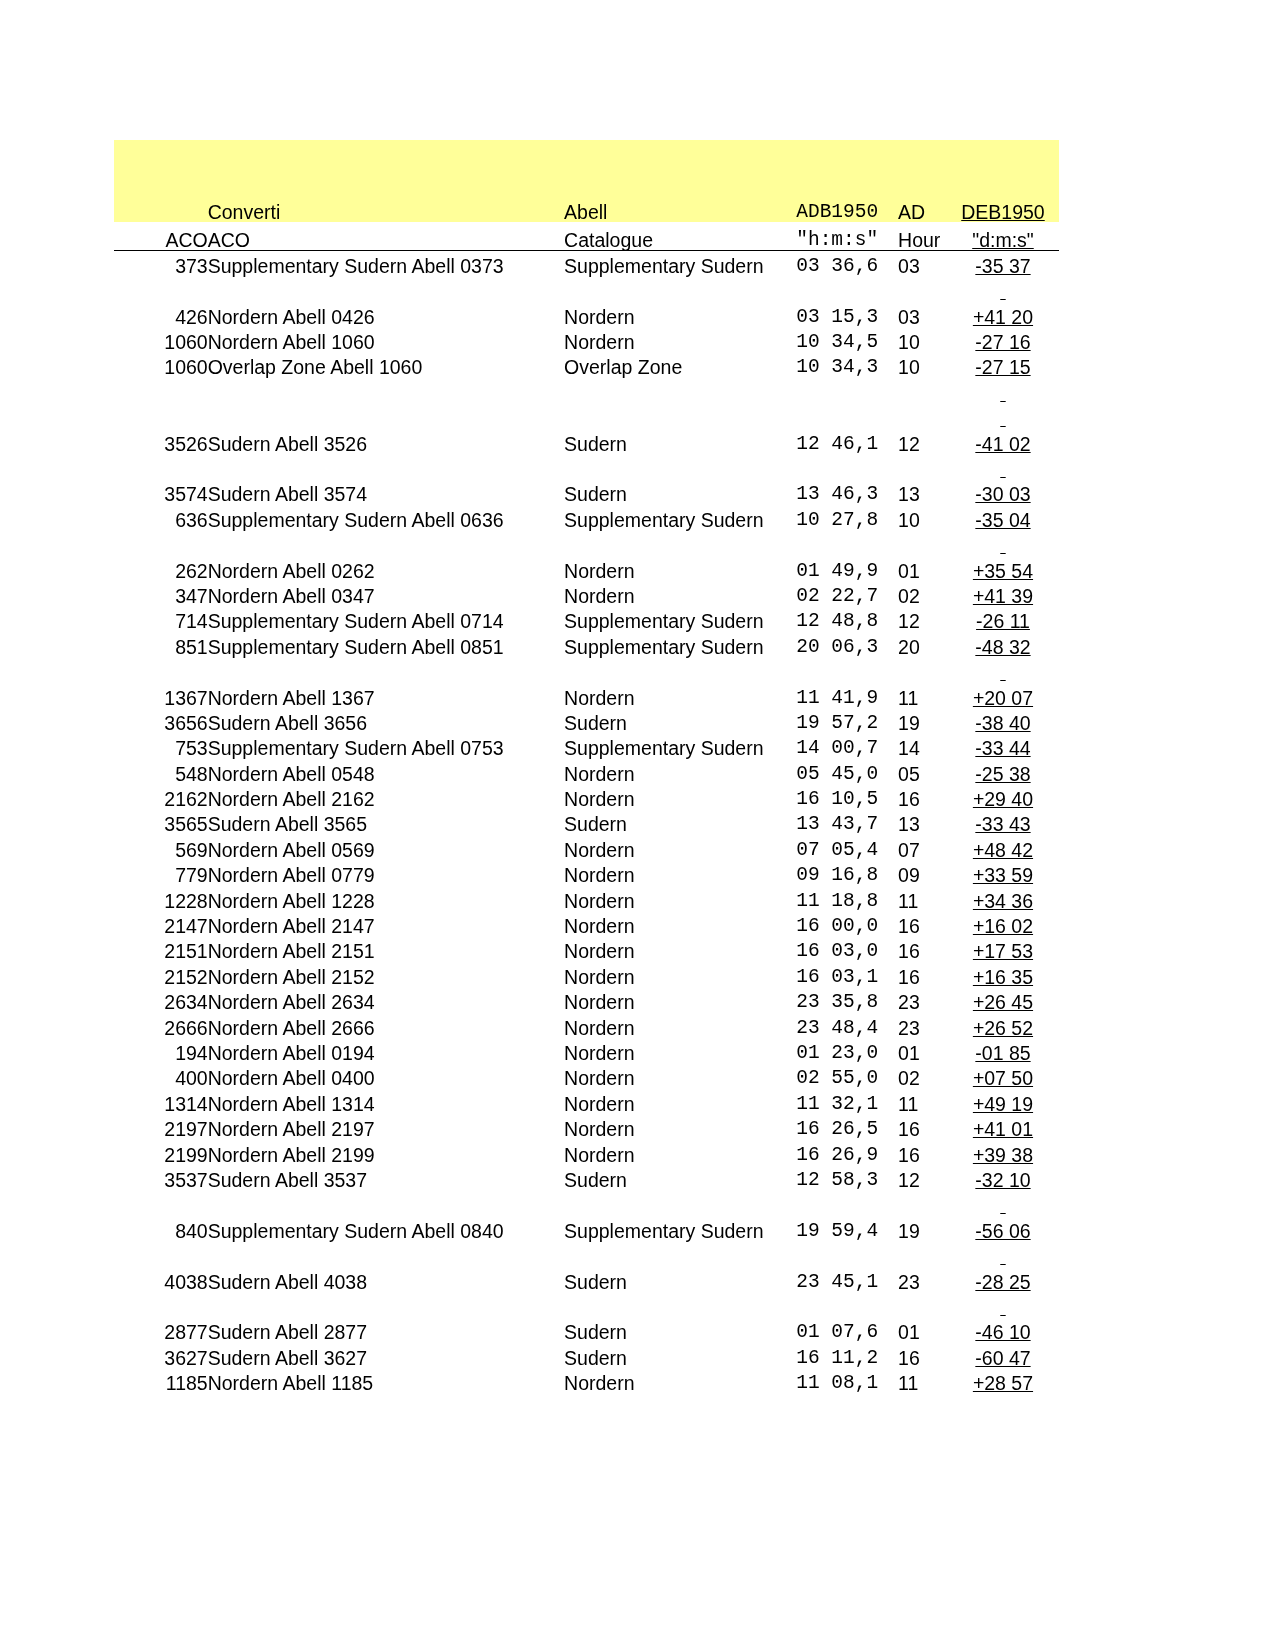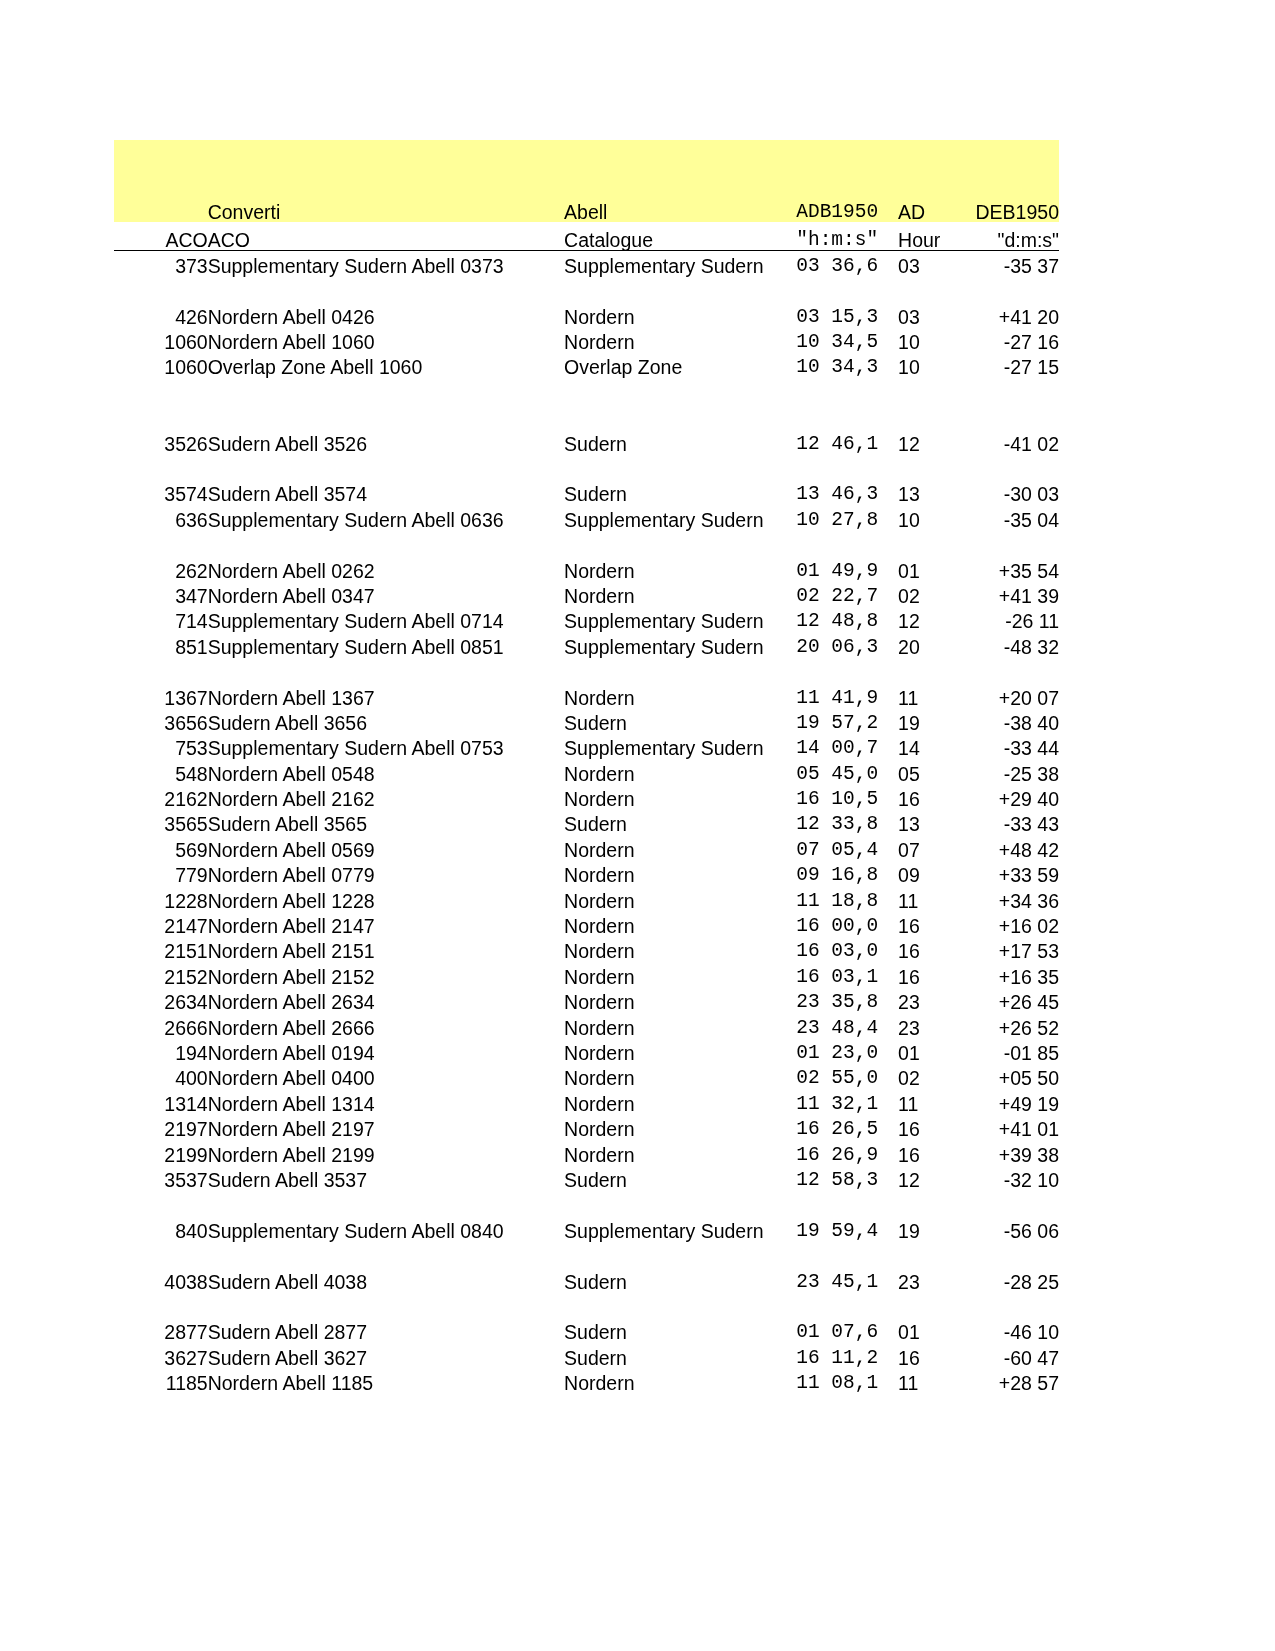--- a/index.html
+++ b/index.html
@@ -50,21 +50,21 @@
     vertical-align: bottom;
     white-space: nowrap;
   }
 
   
   .c-aco     { width: 92px;  text-align: right; padding-right: 8px; }
   .c-conv    { width: 350px; text-align: left;  padding-left: 6px; }
   .c-abell   { width: 228px; text-align: left;  padding-left: 0px; }
   .c-adb     { width: 100px; text-align: left;  padding-left: 0px; font-family: Liberation Mono, monospace; }
   .c-ad      { width: 48px;  text-align: left;  padding-left: 0px; }
-  .c-deb     { width: 110px; text-align: right;  padding-left: 0px; }
+  .c-deb     { width: 110px; text-align: center;  padding-left: 0px; text-decoration: underline; }
 
   tr.spacer-row td { height: 48px; }
   tr.head1 td { height: 34px; }
   tr.head2 td { height: 28px; }
   tr.data td  { height: 25.4px; }
   tr.gap td   { height: 25.4px; }
 
   tr.head2 td { border-bottom: 1.6px solid #000000; }
 </style>
 </head>
@@ -274,21 +274,21 @@
           <td class="c-conv">Nordern Abell 2162</td>
           <td class="c-abell">Nordern</td>
           <td class="c-adb">16 10,5</td>
           <td class="c-ad">16</td>
           <td class="c-deb">+29 40</td>
         </tr>
         <tr class="data">
           <td class="c-aco">3565</td>
           <td class="c-conv">Sudern Abell 3565</td>
           <td class="c-abell">Sudern</td>
-          <td class="c-adb">12 33,8</td>
+          <td class="c-adb">13 43,7</td>
           <td class="c-ad">13</td>
           <td class="c-deb">-33 43</td>
         </tr>
         <tr class="data">
           <td class="c-aco">569</td>
           <td class="c-conv">Nordern Abell 0569</td>
           <td class="c-abell">Nordern</td>
           <td class="c-adb">07 05,4</td>
           <td class="c-ad">07</td>
           <td class="c-deb">+48 42</td>
@@ -356,21 +356,21 @@
           <td class="c-adb">01 23,0</td>
           <td class="c-ad">01</td>
           <td class="c-deb">-01 85</td>
         </tr>
         <tr class="data">
           <td class="c-aco">400</td>
           <td class="c-conv">Nordern Abell 0400</td>
           <td class="c-abell">Nordern</td>
           <td class="c-adb">02 55,0</td>
           <td class="c-ad">02</td>
-          <td class="c-deb">+05 50</td>
+          <td class="c-deb">+07 50</td>
         </tr>
         <tr class="data">
           <td class="c-aco">1314</td>
           <td class="c-conv">Nordern Abell 1314</td>
           <td class="c-abell">Nordern</td>
           <td class="c-adb">11 32,1</td>
           <td class="c-ad">11</td>
           <td class="c-deb">+49 19</td>
         </tr>
         <tr class="data">

